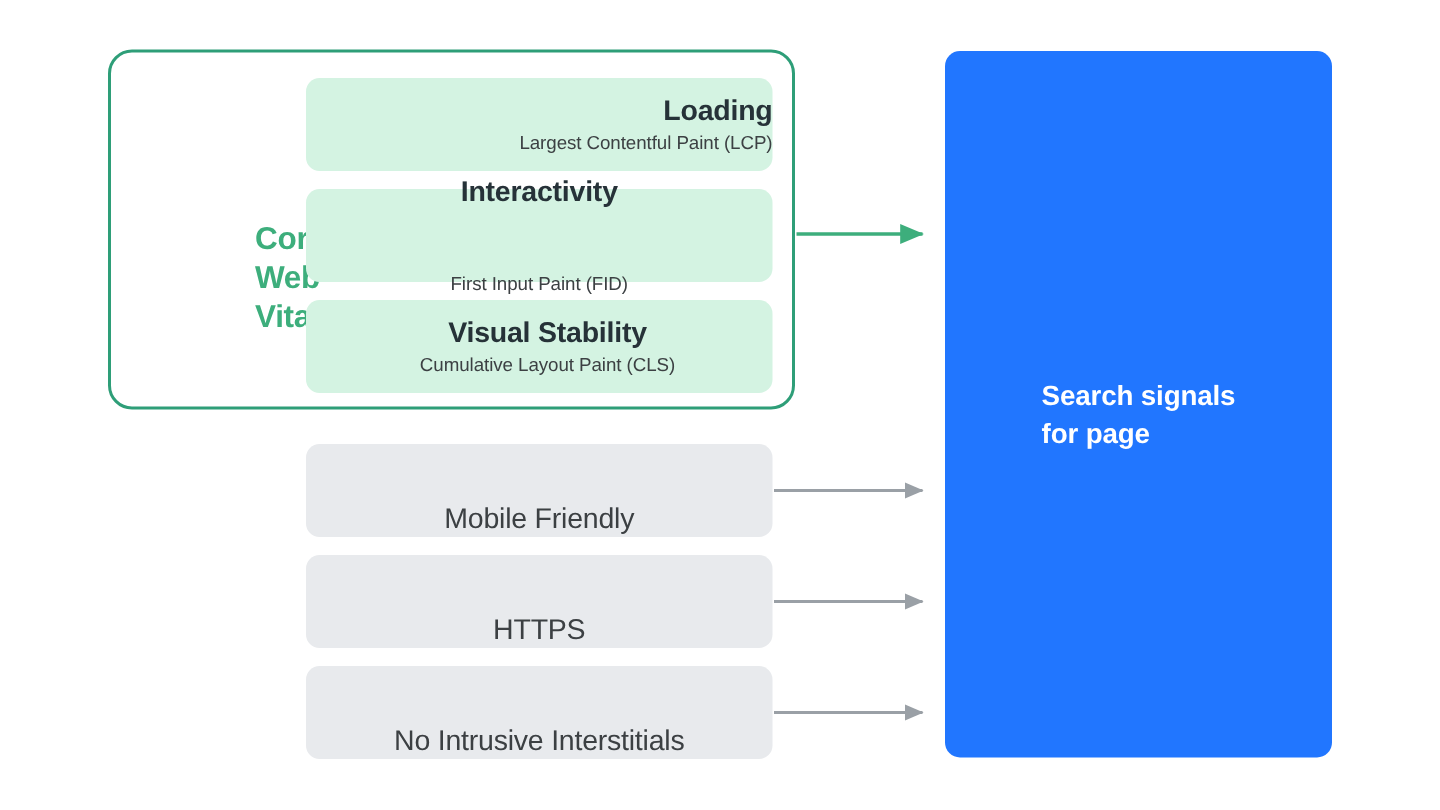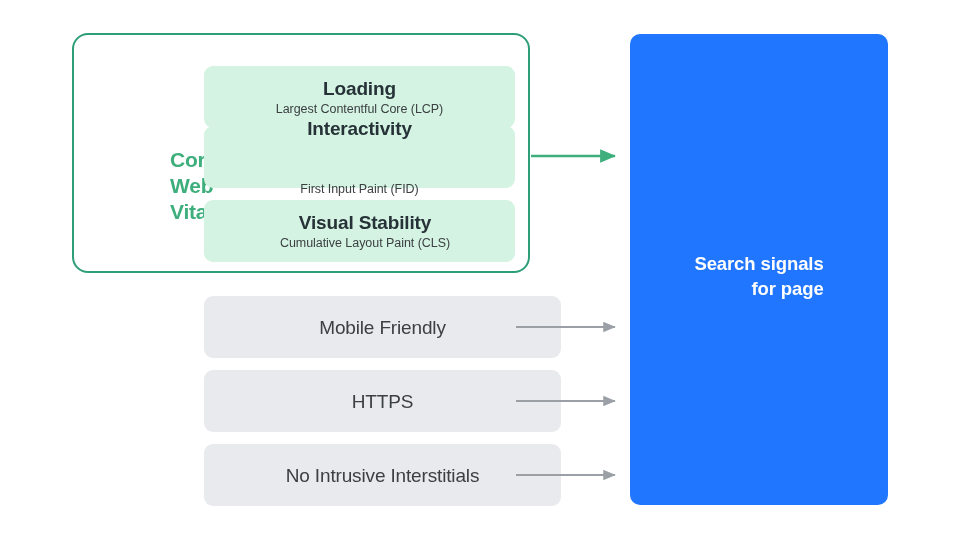--- a/index.html
+++ b/index.html
@@ -57,21 +57,21 @@
     width: 311px;
     height: 62px;
     background: #D4F3E2;
     border-radius: 9px;
     box-sizing: border-box;
     display: flex;
     flex-direction: column;
     align-items: center;
     justify-content: center;
   }
-  .vital-card.v0 { top: 66px; }
+  .vital-card.v0 { top: 52px; align-items: flex-end; }
   .vital-card.v1 { top: 126px; gap: 40px; }
   .vital-card.v2 { top: 200px; padding-left: 11px; }
 
   .vital-title {
     font-size: 19px;
     font-weight: bold;
     color: #263238;
     line-height: 23px;
     letter-spacing: -0.15px;
   }
@@ -81,26 +81,26 @@
     color: #3C4043;
     line-height: 17px;
     margin-top: 1px;
     letter-spacing: -0.05px;
   }
 
   
   .signal-card {
     position: absolute;
     left: 204px;
-    width: 357px;
+    width: 311px;
     height: 62px;
     background: #E8EAED;
     border-radius: 9px;
     display: flex;
-    align-items: center;
+    align-items: flex-end;
     justify-content: center;
     box-sizing: border-box;
   }
   .signal-card.s0 { top: 296px; }
   .signal-card.s1 { top: 370px; }
   .signal-card.s2 { top: 444px; }
 
   .signal-label {
     font-size: 19px;
     font-weight: normal;
@@ -122,21 +122,21 @@
     display: flex;
     align-items: center;
     justify-content: center;
     box-sizing: border-box;
   }
   .search-box-text {
     color: #ffffff;
     font-size: 18.5px;
     font-weight: bold;
     line-height: 25px;
-    text-align: right;
+    text-align: left;
     letter-spacing: -0.1px;
     padding: 0 18px;
     margin-top: 12px;
   }
   .search-box-text span { display: block; }
 
   
   .arrow-layer {
     position: absolute;
     left: 0;
@@ -154,21 +154,21 @@
   <div class="cwv-container">
     <div class="cwv-label">
       <span>Core</span>
       <span>Web</span>
       <span>Vitals</span>
     </div>
   </div>
 
   <div class="vital-card v0">
     <div class="vital-title">Loading</div>
-    <div class="vital-sub">Largest Contentful Core (LCP)</div>
+    <div class="vital-sub">Largest Contentful Paint (LCP)</div>
   </div>
 
   <div class="vital-card v1">
     <div class="vital-title">Interactivity</div>
     <div class="vital-sub">First Input Paint (FID)</div>
   </div>
 
   <div class="vital-card v2">
     <div class="vital-title">Visual Stability</div>
     <div class="vital-sub">Cumulative Layout Paint (CLS)</div>

